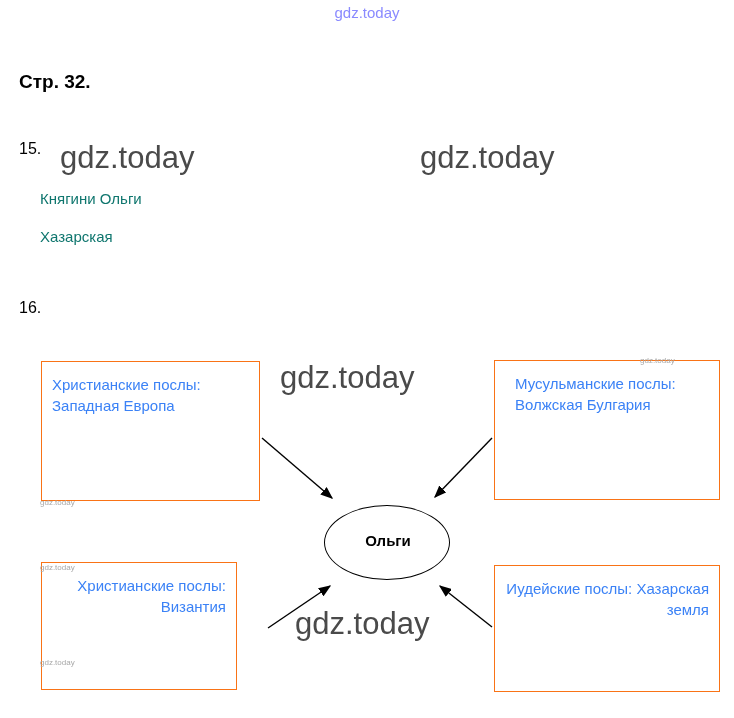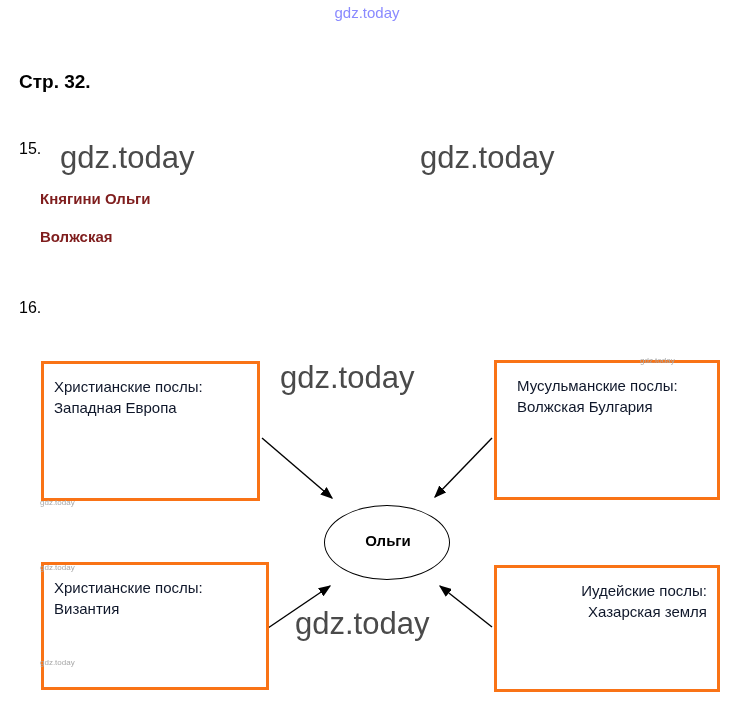--- a/index.html
+++ b/index.html
@@ -56,40 +56,39 @@
     position: absolute;
     font-size: 16px;
     color: #000;
   }
   #task15-num { left: 19px; top: 140px; }
   #task16-num { left: 19px; top: 299px; }
 
   .answer-line {
     position: absolute;
     font-size: 15px;
-    color: #7f1d1d;
+    color: #0f766e;
     white-space: nowrap;
-    font-weight: bold;
   }
   #ans-line-1 { left: 40px; top: 190px; }
   #ans-line-2 { left: 40px; top: 228px; }
 
   .box {
     position: absolute;
-    border: 3px solid #f97316;
+    border: 1px solid #f97316;
     background: transparent;
     box-sizing: border-box;
     font-size: 15px;
     line-height: 21px;
-    color: #0f172a;
+    color: #3b82f6;
     padding: 12px 10px 0 10px;
   }
   #box-west { left: 41px; top: 361px; width: 219px; height: 140px; }
   #box-volga { left: 494px; top: 360px; width: 226px; height: 140px; padding-left: 20px; }
-  #box-byz   { left: 41px; top: 562px; width: 228px; height: 128px; }
+  #box-byz   { left: 41px; top: 562px; width: 196px; height: 128px; text-align: right; }
   #box-jew   { left: 494px; top: 565px; width: 226px; height: 127px; text-align: right; }
 
   .ellipse {
     position: absolute;
     left: 324px;
     top: 505px;
     width: 126px;
     height: 75px;
     border: 1.5px solid #000;
     border-radius: 50%;
@@ -122,21 +121,21 @@
   <div class="wm-top">gdz.today</div>
 
   <div class="page-label">Стр. 32.</div>
 
   <div class="task-num" id="task15-num">15.</div>
 
   <div class="wm-big" style="left:60px; top:140px;">gdz.today</div>
   <div class="wm-big" style="left:420px; top:140px;">gdz.today</div>
 
   <div class="answer-line" id="ans-line-1">Княгини Ольги</div>
-  <div class="answer-line" id="ans-line-2">Волжская</div>
+  <div class="answer-line" id="ans-line-2">Хазарская</div>
 
   <div class="task-num" id="task16-num">16.</div>
 
   <svg class="arrows" viewBox="0 0 734 718">
     <defs>
       <marker id="arrowhead" markerWidth="9" markerHeight="7" refX="8" refY="3.5" orient="auto">
         <polygon points="0 0, 9 3.5, 0 7" fill="#000"></polygon>
       </marker>
     </defs>
     <line x1="262" y1="438" x2="332" y2="498" stroke="#000" stroke-width="1.4" marker-end="url(#arrowhead)"></line>

